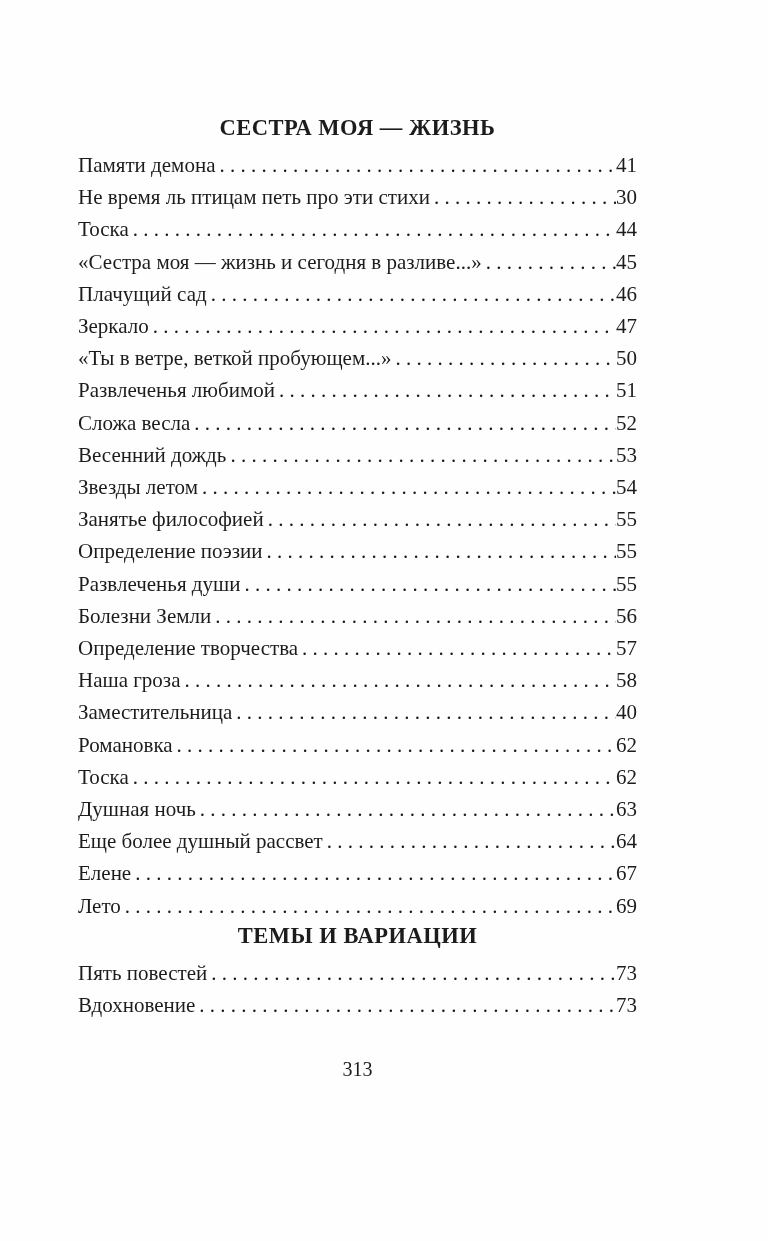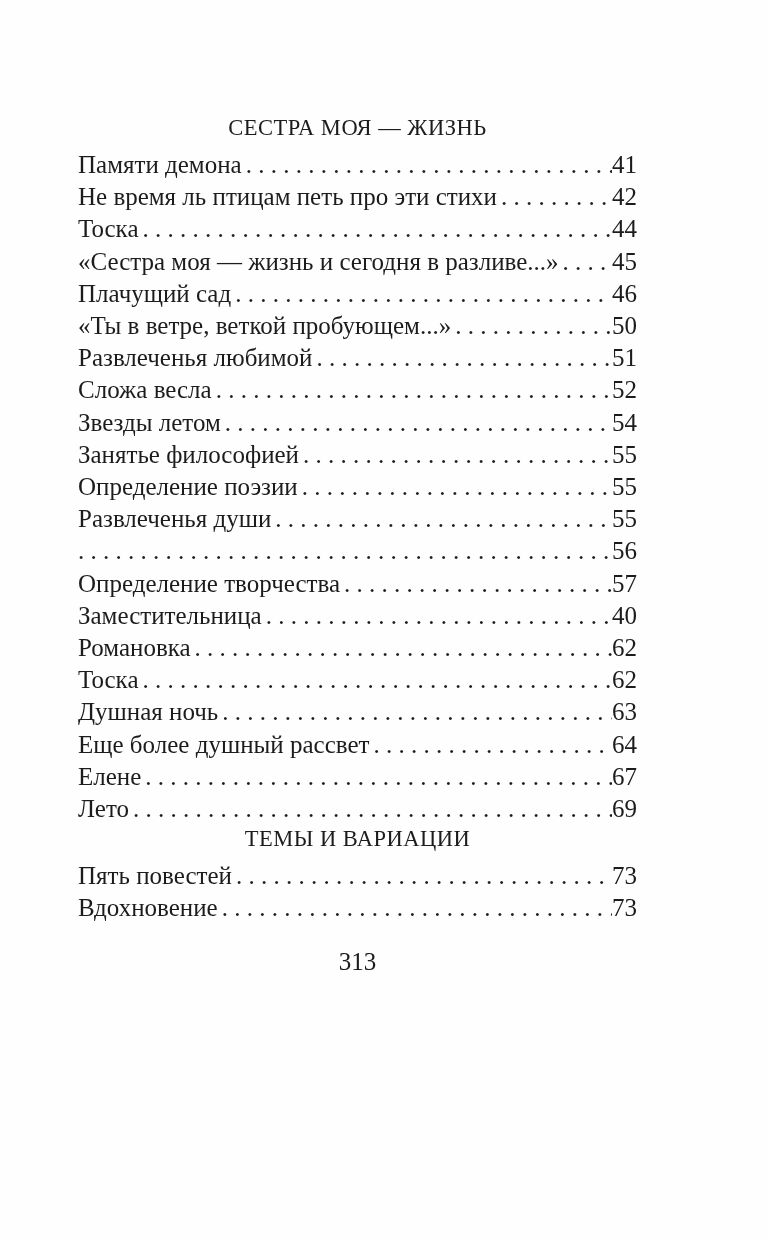--- a/index.html
+++ b/index.html
@@ -17,55 +17,55 @@
   .page{
     position:relative;
     width:768px;height:1241px;
     padding:114px 53px 0 78px;
   }
   .content{
     width:559px;
   }
   .section-title{
     font-size:22.5px;
-    font-weight:normal;
+    font-weight:bold;
     text-align:center;
     letter-spacing:0.5px;
     line-height:28px;
     margin-bottom:7px;
   }
   .toc-section + .toc-section{
   }
   .toc-row{
     display:flex;
     align-items:baseline;
-    font-size:25px;
+    font-size:21px;
     line-height:32.2px;
     white-space:nowrap;
   }
   .entry-title{
     flex:0 0 auto;
     padding-right:4px;
   }
   .dots{
     flex:1 1 auto;
     overflow:hidden;
     white-space:nowrap;
     min-width:0;
   }
   .dots::after{
     content:". . . . . . . . . . . . . . . . . . . . . . . . . . . . . . . . . . . . . . . . . . . . . . . . . . . . . . . . . . . . . . . . . . . . . . . . ";
   }
   .entry-page{
     flex:0 0 auto;
   }
   .footer-page-number{
-    margin-top:24px;
+    margin-top:35px;
     text-align:center;
-    font-size:25px;
+    font-size:20px;
     line-height:26px;
   }
 </style>
 </head>
 <body>
 
 <div class="page">
   <div class="content">
     <main id="toc">
   <section class="toc-section">
@@ -73,61 +73,71 @@
     <div class="rows">
   <div class="toc-row">
     <span class="entry-title">Памяти демона</span>
     <span class="dots"></span>
     <span class="entry-page">41</span>
   </div>
 
   <div class="toc-row">
     <span class="entry-title">Не время ль птицам петь про эти стихи</span>
     <span class="dots"></span>
-    <span class="entry-page">42</span>
+    <span class="entry-page">30</span>
   </div>
 
   <div class="toc-row">
     <span class="entry-title">Тоска</span>
     <span class="dots"></span>
     <span class="entry-page">44</span>
   </div>
 
   <div class="toc-row">
     <span class="entry-title">«Сестра моя — жизнь и сегодня в разливе...»</span>
     <span class="dots"></span>
     <span class="entry-page">45</span>
   </div>
 
   <div class="toc-row">
     <span class="entry-title">Плачущий сад</span>
     <span class="dots"></span>
     <span class="entry-page">46</span>
   </div>
 
+  <div class="toc-row">
+    <span class="entry-title">Зеркало</span>
+    <span class="dots"></span>
+    <span class="entry-page">47</span>
+  </div>
 
 
   <div class="toc-row">
     <span class="entry-title">«Ты в ветре, веткой пробующем...»</span>
     <span class="dots"></span>
     <span class="entry-page">50</span>
   </div>
 
   <div class="toc-row">
     <span class="entry-title">Развлеченья любимой</span>
     <span class="dots"></span>
     <span class="entry-page">51</span>
   </div>
 
   <div class="toc-row">
     <span class="entry-title">Сложа весла</span>
     <span class="dots"></span>
     <span class="entry-page">52</span>
   </div>
 
+  <div class="toc-row">
+    <span class="entry-title">Весенний дождь</span>
+    <span class="dots"></span>
+    <span class="entry-page">53</span>
+  </div>
 
   <div class="toc-row">
     <span class="entry-title">Звезды летом</span>
     <span class="dots"></span>
     <span class="entry-page">54</span>
   </div>
 
   <div class="toc-row">
     <span class="entry-title">Занятье философией</span>
     <span class="dots"></span>
@@ -140,30 +150,36 @@
     <span class="entry-page">55</span>
   </div>
 
   <div class="toc-row">
     <span class="entry-title">Развлеченья души</span>
     <span class="dots"></span>
     <span class="entry-page">55</span>
   </div>
 
   <div class="toc-row">
+    <span class="entry-title">Болезни Земли</span>
     <span class="dots"></span>
     <span class="entry-page">56</span>
   </div>
 
   <div class="toc-row">
     <span class="entry-title">Определение творчества</span>
     <span class="dots"></span>
     <span class="entry-page">57</span>
   </div>
 
+  <div class="toc-row">
+    <span class="entry-title">Наша гроза</span>
+    <span class="dots"></span>
+    <span class="entry-page">58</span>
+  </div>
 
   <div class="toc-row">
     <span class="entry-title">Заместительница</span>
     <span class="dots"></span>
     <span class="entry-page">40</span>
   </div>
 
   <div class="toc-row">
     <span class="entry-title">Романовка</span>
     <span class="dots"></span>

